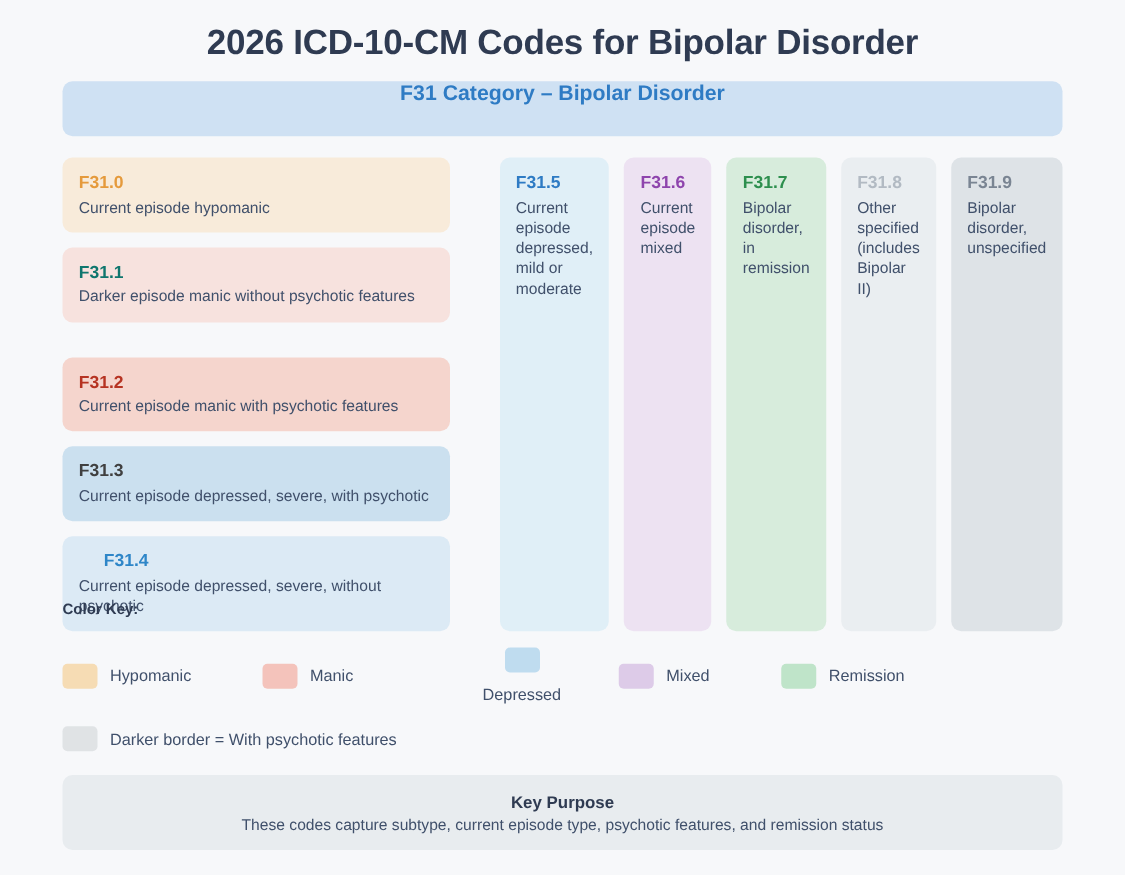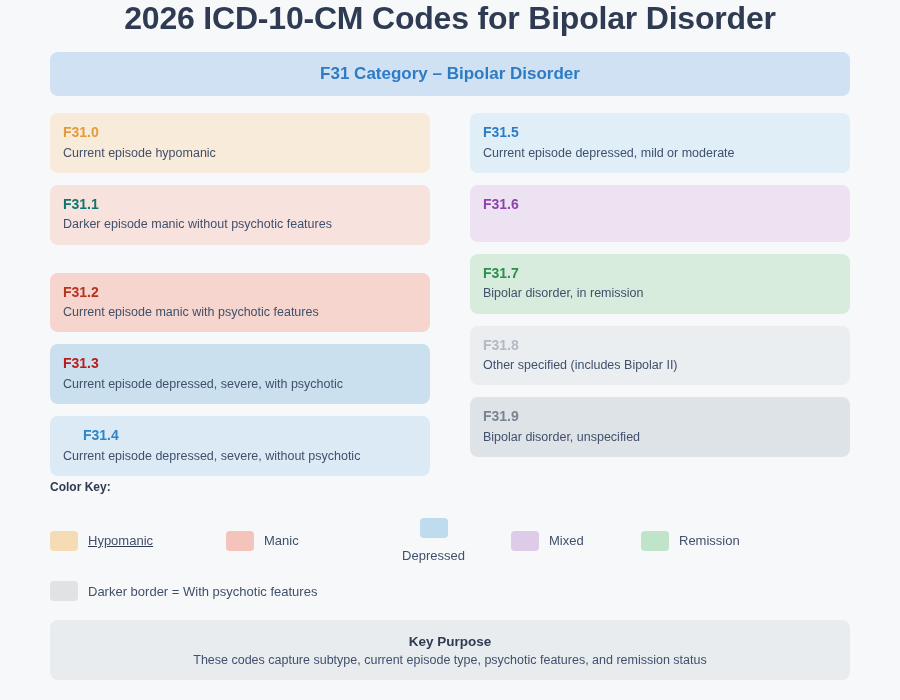--- a/index.html
+++ b/index.html
@@ -20,34 +20,34 @@
   #page {
     position: relative;
     width: 900px;
     height: 700px;
     background: #f7f8fa;
   }
 
   
   .page-title {
     text-align: center;
-    font-size: 32px;
+    font-size: 28px;
     font-weight: bold;
     color: #2f3b52;
     letter-spacing: -0.2px;
+    padding-top: 18px;
   }
 
   
   .category-banner {
     margin: 15px 50px 0 50px;
     height: 44px;
     background: #cfe1f3;
     border-radius: 8px;
     display: flex;
-    align-items: center;
     justify-content: center;
   }
   .category-banner-text {
     font-size: 17px;
     font-weight: bold;
     color: #2e7bc4;
   }
 
   
   .code-grid {
@@ -157,55 +157,56 @@
         </div>
         <div class="code-card" style="background: rgb(247, 226, 222);">
           <div class="code-id" style="color: #0f766e;">F31.1</div>
           <div class="code-desc">Darker episode manic without psychotic features</div>
         </div>
         <div class="code-card" style="background: rgb(245, 213, 205); margin-top: 16px;">
           <div class="code-id" style="color: rgb(182, 51, 34);">F31.2</div>
           <div class="code-desc">Current episode manic with psychotic features</div>
         </div>
         <div class="code-card" style="background: rgb(203, 224, 239);">
-          <div class="code-id" style="color: #b91c1c;">F31.3</div>
+          <div class="code-id" style="color: #404040;">F31.3</div>
           <div class="code-desc">Current episode depressed, severe, with psychotic</div>
         </div>
         <div class="code-card" style="background: rgb(220, 234, 245);">
           <div class="code-id" style="color: rgb(46, 134, 200); margin-left: 20px;">F31.4</div>
           <div class="code-desc">Current episode depressed, severe, without psychotic</div>
         </div>
       </div>
-    <div class="col" id="col-right" style="display: flex; flex-direction: column; gap: 12px;">
+    <div class="col" id="col-right" style="display: flex; flex-direction: row; gap: 12px;">
         <div class="code-card" style="background: rgb(224, 239, 247);">
           <div class="code-id" style="color: rgb(46, 123, 196);">F31.5</div>
           <div class="code-desc">Current episode depressed, mild or moderate</div>
         </div>
         <div class="code-card" style="background: rgb(237, 226, 242);">
           <div class="code-id" style="color: rgb(142, 68, 173);">F31.6</div>
+          <div class="code-desc">Current episode mixed</div>
         </div>
         <div class="code-card" style="background: rgb(215, 236, 220);">
           <div class="code-id" style="color: rgb(45, 143, 78);">F31.7</div>
           <div class="code-desc">Bipolar disorder, in remission</div>
         </div>
         <div class="code-card" style="background: rgb(234, 238, 241);">
           <div class="code-id" style="color: rgb(178, 186, 195);">F31.8</div>
           <div class="code-desc">Other specified (includes Bipolar II)</div>
         </div>
         <div class="code-card" style="background: rgb(222, 227, 231);">
           <div class="code-id" style="color: rgb(122, 133, 147);">F31.9</div>
           <div class="code-desc">Bipolar disorder, unspecified</div>
         </div>
       </div>
   </div>
 
   <div class="color-key">
     <div class="color-key-title">Color Key:</div>
     <div class="legend-row" id="legend-row">
-        <div class="legend-item" style="width: 176px; text-decoration: underline;">
+        <div class="legend-item" style="width: 160px;">
           <span class="legend-swatch" style="background: rgb(246, 220, 180);"></span>
           <span class="legend-label">Hypomanic</span>
         </div>
         <div class="legend-item" style="width: 130px;">
           <span class="legend-swatch" style="background: rgb(244, 195, 187);"></span>
           <span class="legend-label">Manic</span>
         </div>
         <div class="legend-item" style="width: 155px; flex-direction: column;">
           <span class="legend-swatch" style="background: rgb(191, 220, 239);"></span>
           <span class="legend-label">Depressed</span>

